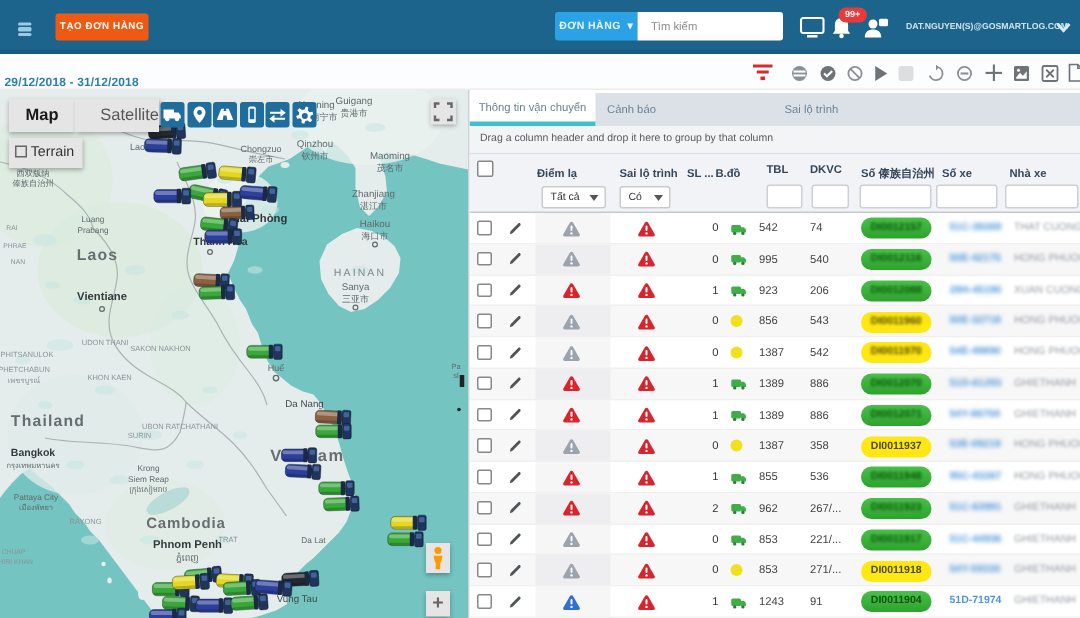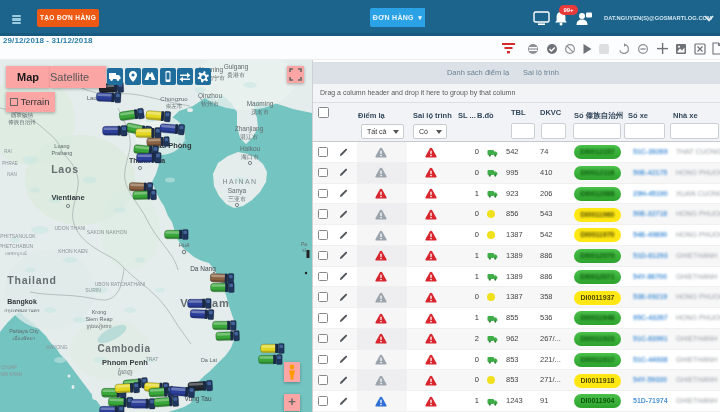--- a/index.html
+++ b/index.html
@@ -6,21 +6,21 @@
 .abs{position:absolute}
 #hdr{position:absolute;left:0;top:0;width:720px;height:36px;background:#1c648c;border-bottom:0}
 #hdr:after{content:"";position:absolute;left:0;bottom:0;width:100%;height:3px;background:#195a7f}
 #burger div{height:2.2px;background:#9ccadf;border-radius:1px;margin-bottom:1.2px;width:9px}
 #btnorange{position:absolute;left:37px;top:9px;width:62px;height:18px;background:#ee5a13;border-radius:2px;color:#fff;font-size:6.5px;font-weight:bold;letter-spacing:.4px;text-align:center;line-height:18px}
 #btnblue{position:absolute;left:370px;top:8px;width:55px;height:19px;background:#2ba2e5;border-radius:2px 0 0 2px;color:#eaf6ff;font-size:7px;font-weight:bold;text-align:center;line-height:19px;letter-spacing:.3px}
 #srch{position:absolute;left:425px;top:8px;width:97px;height:19px;background:#fff;border-radius:0 2px 2px 0;color:#8a8a8a;font-size:7.5px;line-height:19px;padding-left:9px}
 #badge{position:absolute;left:559px;top:5px;width:19px;height:10px;background:#e83a3a;border-radius:5px;color:#fff;font-size:6px;font-weight:bold;text-align:center;line-height:10px}
 #email{position:absolute;left:604px;top:0;height:36px;line-height:36px;color:#cfe3ef;font-size:5.8px;font-weight:bold;letter-spacing:0}
 #tbar{position:absolute;left:0;top:36px;width:720px;height:24px;background:#fcfdfe;border-bottom:1px solid #ececec}
-#date{position:absolute;left:3px;top:0;font-size:8px;font-weight:bold;color:#2d7fa8;letter-spacing:.1px}
+#date{position:absolute;left:3px;top:14px;font-size:8px;font-weight:bold;color:#2d7fa8;letter-spacing:.1px}
 #map{position:absolute;left:0;top:60px;width:312px;height:352px;overflow:hidden;background:#74c4c1}
 #panel{position:absolute;left:312px;top:60px;width:408px;height:352px;background:#fff;border-left:1px solid #cdd1d4;overflow:hidden}
 #tabs{position:absolute;left:0;top:2px;width:408px;height:22px;background:#dce1e7}
 #tabact{position:absolute;left:0;top:0;width:84px;height:22px;background:#fff;border-bottom:3px solid #3fc1cd;color:#68818f;font-size:7.5px;text-align:center;line-height:20px}
 .tab{position:absolute;top:0;height:22px;color:#6a8294;font-size:7.5px;line-height:22px;text-align:center}
 #gbar{position:absolute;left:0;top:24px;width:408px;height:19px;background:#f3f4f6;border-bottom:1px solid #dcdfe2;color:#5a5a5a;font-size:7px;line-height:18px;padding-left:7px}
 #thead{position:absolute;left:0;top:43px;width:408px;height:39px;background:#f1f3f6;border-bottom:1px solid #c6cace}
 .htit{position:absolute;top:8px;font-size:7.5px;font-weight:bold;color:#33475c}
 .drp{position:absolute;top:21px;height:15px;background:#fff;border:1px solid #c8ccd0;border-radius:2px;font-size:7px;color:#333;line-height:13px;padding-left:5px}
 .drp i{position:absolute;right:4px;top:5px;width:0;height:0;border-left:3px solid transparent;border-right:3px solid transparent;border-top:4px solid #555}
@@ -38,34 +38,35 @@
 .dkvc{position:absolute;left:227px;top:0;font-size:7.5px;color:#444;line-height:20.75px}
 .pill{position:absolute;left:261px;top:3.4px;width:47px;height:14px;border-radius:7px;font-size:7px;font-weight:bold;text-align:center;line-height:14px}
 .pg{background:linear-gradient(#49c049,#2da32d);color:#0b550b}
 .py{background:#ffe714;color:#4e4a00}
 .bl16{filter:blur(1.2px)}
 .bl13{filter:blur(1.3px)}
 .bl05{filter:blur(.5px)}
 .bl03{filter:blur(.3px)}
 .soxe{position:absolute;left:320px;top:0;font-size:7px;font-weight:bold;color:#4f96d8;line-height:20.75px}
 .nhaxe{position:absolute;left:363px;top:0;font-size:7px;color:#979da3;line-height:20.75px;white-space:nowrap}
-.mbox{position:absolute;background:#fca5a5;box-shadow:0 1px 3px rgba(0,0,0,.3)}
+.mbox{position:absolute;background:#e5e5e5;box-shadow:0 1px 3px rgba(0,0,0,.3)}
 .bbtn{position:absolute;top:8px;width:16px;height:17px;background:#1e6d9c;border-radius:2px}
 svg{display:block}
 </style></head>
 <body>
 
 <div id="hdr">
   <div id="burger" style="position:absolute;left:12px;top:15px">
       <div></div>
       <div></div>
       <div></div>
     </div>
   <div id="btnorange">TẠO ĐƠN HÀNG</div>
   <div id="btnblue">ĐƠN HÀNG &nbsp;▾</div>
+  <div id="srch">Tìm kiếm</div>
   <svg class="abs" style="left:533px;top:11px" width="17" height="15" viewBox="0 0 17 15">
     <rect x="1" y="1" width="15" height="10" rx="1.5" fill="none" stroke="#fff" stroke-width="1.4"></rect>
     <rect x="5" y="12.4" width="7" height="1.6" fill="#fff"></rect>
   </svg>
   <svg class="abs" style="left:554px;top:11px" width="14" height="15" viewBox="0 0 14 15">
     <path d="M7 1 C4.2 1 2.6 3 2.6 5.6 L2.6 9.5 L1.2 11.5 L12.8 11.5 L11.4 9.5 L11.4 5.6 C11.4 3 9.8 1 7 1 Z" fill="#fff"></path>
     <circle cx="7" cy="13" r="1.5" fill="#fff"></circle>
   </svg>
   <div id="badge">99+</div>
   <svg class="abs" style="left:575px;top:11px" width="18" height="15" viewBox="0 0 18 15">
@@ -298,21 +299,21 @@
 <use href="#tk" x="0" y="0" width="26" height="13" style="color:#3aa73a" transform="translate(148,326) rotate(-3)"></use>
 <use href="#tk" x="0" y="0" width="26" height="13" style="color:#2c3f9a" transform="translate(170,324) rotate(4)"></use>
 <use href="#tk" x="0" y="0" width="26" height="13" style="color:#3aa73a" transform="translate(108,335) rotate(2)"></use>
 <use href="#tk" x="0" y="0" width="26" height="13" style="color:#2c3f9a" transform="translate(130,337)"></use>
 <use href="#tk" x="0" y="0" width="26" height="13" style="color:#3aa73a" transform="translate(153,336) rotate(-4)"></use>
 <use href="#tk" x="0" y="0" width="26" height="13" style="color:#2c3f9a" transform="translate(99,344)"></use>
 </g>
 </svg>
 
 <div class="mbox" style="left:6px;top:6px;width:44px;height:22px;font-size:11px;font-weight:bold;color:#1a1a1a;text-align:center;line-height:22px">Map</div>
-<div class="mbox" style="left:50px;top:6px;width:56px;height:22px;font-size:11px;color:#565656;text-align:left;line-height:22px;box-shadow:1px 1px 3px rgba(0,0,0,.3)">Satellite</div>
+<div class="mbox" style="left:50px;top:6px;width:56px;height:22px;font-size:11px;color:#565656;text-align:right;line-height:22px;box-shadow:1px 1px 3px rgba(0,0,0,.3)">Satellite</div>
 <div class="mbox" style="left:6px;top:32px;width:49px;height:20px;font-size:9.5px;color:#333;line-height:20px;padding-left:4px">
   <span style="display:inline-block;width:8px;height:8px;border:1px solid #666;vertical-align:-1px"></span> Terrain</div>
 <div class="bbtn" style="left:107px">
       <svg width="16" height="17" viewBox="0 0 16 17">
         <path d="M2 5 L9 5 L9 11 L2 11 Z M9 7 L12 7 L13.5 9 L13.5 11 L9 11 Z" fill="#fff"></path>
         <circle cx="4.5" cy="11.5" r="1.4" fill="#fff"></circle>
         <circle cx="11" cy="11.5" r="1.4" fill="#fff"></circle>
       </svg>
     </div>
 <div class="bbtn" style="left:124.5px">
@@ -353,22 +354,23 @@
       <svg width="16" height="20" viewBox="0 0 16 20">
         <circle cx="8" cy="5" r="2.4" fill="#f90"></circle>
         <path d="M5 8.5 L11 8.5 L10 13 L9.5 13 L9.5 17.5 L6.5 17.5 L6.5 13 L6 13 Z" fill="#f90"></path>
       </svg>
     </div>
 <div class="mbox" style="left:284px;top:334px;width:16px;height:17px;font-size:13px;color:#666;text-align:center;line-height:16px;font-weight:bold">+</div>
 </div>
 
 <div id="panel">
   <div id="tabs">
-    <div class="tab" style="left:123px;width:84px">Danh sách điểm lạ</div>
+    <div class="tab" style="left:78px;width:60px">Cảnh báo</div>
     <div class="tab" style="left:195px;width:66px">Sai lộ trình</div>
+    <div id="tabact">Thông tin vận chuyển</div>
   </div>
   <div id="gbar">Drag a column header and drop it here to group by that column</div>
   <div id="thead">
     <div class="cb" style="left:5px;top:4px;width:11px;height:11px"></div>
     <div class="htit" style="left:45px">Điểm lạ</div>
     <div class="htit" style="left:100px">Sai lộ trình</div>
     <div class="htit" style="left:145px">SL ...</div>
     <div class="htit" style="left:164px">B.đồ</div>
     <div class="htit" style="left:198px;top:5px">TBL</div>
     <div class="htit" style="left:227px;top:5px">DKVC</div>
@@ -430,21 +432,21 @@
           <circle cx="6" cy="8.6" r="0.8" fill="#fff"></circle>
         </svg>
         <div class="slv">0</div>
         <svg class="bicon" width="11" height="8" viewBox="0 0 11 8">
           <rect x="0.5" y="1" width="6.5" height="5" rx="1" fill="#3fae49"></rect>
           <path d="M7 2.5 L9 2.5 L10.3 4 L10.3 6 L7 6 Z" fill="#3fae49"></path>
           <circle cx="2.8" cy="6.6" r="1.1" fill="#2c7d33"></circle>
           <circle cx="8.3" cy="6.6" r="1.1" fill="#2c7d33"></circle>
         </svg>
         <div class="tbl">995</div>
-        <div class="dkvc">410</div>
+        <div class="dkvc">540</div>
         <div class="pill pg"><span class="bl16" style="display:inline-block">DI0012116</span></div>
         <div class="soxe bl13">50E-42175</div>
         <div class="nhaxe bl16">HONG PHUOC</div>
       </div>
       <div class="row">
         <div class="dlcol"></div>
         <div class="cb"></div>
         <svg class="pen" width="9" height="9" viewBox="0 0 10 10">
           <path d="M1 9 L1.5 6.8 L7.2 1.1 C7.6 0.7 8.3 0.7 8.7 1.1 C9.1 1.5 9.1 2.2 8.7 2.6 L3 8.3 L1 9 Z" fill="#50555a"></path>
         </svg>

